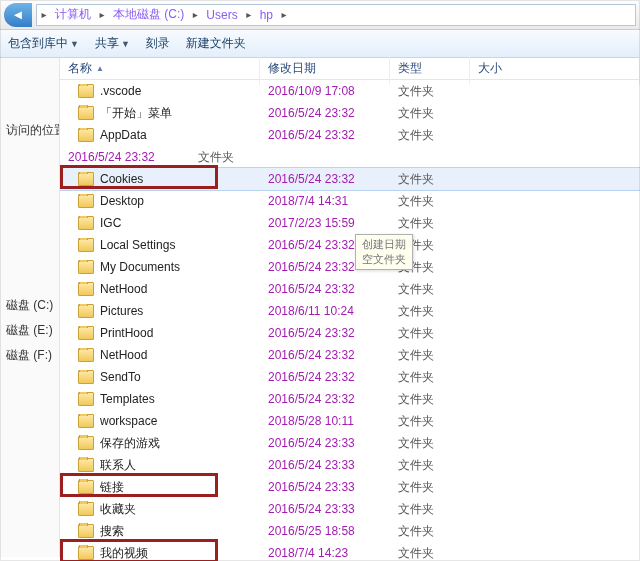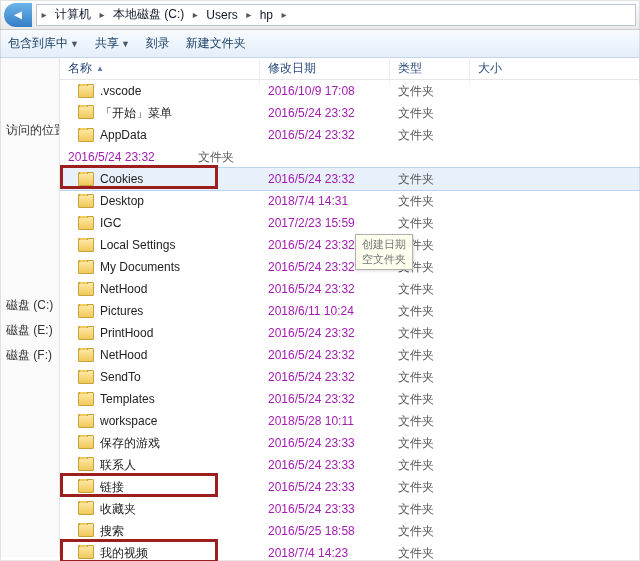--- a/index.html
+++ b/index.html
@@ -1,20 +1,20 @@
 <!DOCTYPE html>
 <html><head>
 <meta charset="utf-8">
 <style>
   * { box-sizing: border-box; margin: 0; padding: 0; }
   body { font-family: "Microsoft YaHei", "Segoe UI", Tahoma, sans-serif; font-size: 12px; background: #fff; width: 640px; height: 561px; overflow: hidden; position: relative; }
   
   .breadcrumb { height: 30px; background: linear-gradient(#fdfdfd, #eaeaea); border-bottom: 1px solid #ccc; display: flex; align-items: center; padding: 0 4px; position: relative; }
   .nav-back { width: 28px; height: 24px; background: linear-gradient(#6db4e8,#357ec7); border-radius: 12px 0 0 12px; display: flex; align-items: center; justify-content: center; color: #fff; font-size: 13px; margin-right: 2px; }
-  .crumb { display: flex; align-items: center; padding: 0 4px; color: #0f172a; }
+  .crumb { display: flex; align-items: center; padding: 0 4px; color: #8b5cf6; }
   .crumb-sep { width: 14px; text-align: center; color: #555; font-size: 10px; }
   .addr-box { flex: 1; border: 1px solid #b5c7d9; background: #fff; height: 22px; display: flex; align-items: center; margin-left: 2px; }
 
   .toolbar { height: 28px; background: linear-gradient(#f8fbff, #e3eefb); border-bottom: 1px solid #c6d5e8; display: flex; align-items: center; padding: 0 8px; gap: 16px; color: #1b3f66; }
   .tool-item { display: flex; align-items: center; gap: 2px; cursor: default; }
   .drop { font-size: 9px; color: #456; }
 
   .main { display: flex; height: calc(561px - 30px - 32px); }
   .nav { width: 60px; border-right: 1px solid #e5e5e5; background: #fafafa; padding-top: 60px; }
   .nav-item { padding: 4px 6px; font-size: 12px; color: #333; white-space: nowrap; overflow: hidden; }
@@ -22,21 +22,21 @@
   .content { flex: 1; position: relative; background: #fff; }
   .hdr { display: flex; height: 22px; align-items: center; border-bottom: 1px solid #e5e5e5; background: #fff; }
   .hdr-cell { padding: 16px 8px; color: #2a4a7b; font-size: 12px; border-right: 1px solid #eee; height: 100%; display: flex; align-items: center; gap: 4px; }
   .hdr-name { width: 200px; } .hdr-date { width: 130px; } .hdr-type { width: 80px; } .hdr-size { flex: 1; }
   .sortglyph { font-size: 8px; color: #5a7aa8; }
 
   .list { overflow: hidden; }
   .row { display: flex; align-items: center; height: 22px; padding: 0; position: relative; }
   .row.sel { background: #e8f1fb; outline: 1px solid #b7d5f0; }
   .cell { padding: 0 8px; font-size: 12px; color: #222; white-space: nowrap; overflow: hidden; }
-  .c-name { width: 200px; display: flex; gap: 6px; padding-left: 18px; }
+  .c-name { width: 200px; display: flex; align-items: center; gap: 6px; padding-left: 18px; }
   .c-date { width: 130px; color: #a21caf; } .c-type { width: 80px; color: #555; } .c-size { flex: 1; }
   .folder-ico { width: 16px; height: 14px; background: linear-gradient(#ffe9a8,#f0c95a); border: 1px solid #c9a13a; border-radius: 1px; position: relative; flex-shrink: 0; }
   .folder-ico::before { content: ""; position: absolute; top: -3px; left: 0; width: 7px; height: 3px; background: #f0c95a; border: 1px solid #c9a13a; border-bottom: none; border-radius: 1px 1px 0 0; }
   .redbox { position: absolute; border: 3px solid #9c1f1f; pointer-events: none; z-index: 5; }
   .tooltip { position: absolute; background: #fffff0; border: 1px solid #b0b0b0; padding: 2px 6px; font-size: 11px; color: #777; z-index: 4; box-shadow: 1px 1px 3px rgba(0,0,0,0.15); }
   .frame { position: absolute; inset: 0; border: 1px solid #555; opacity: .15; }
 </style>
 </head>
 <body>
 

